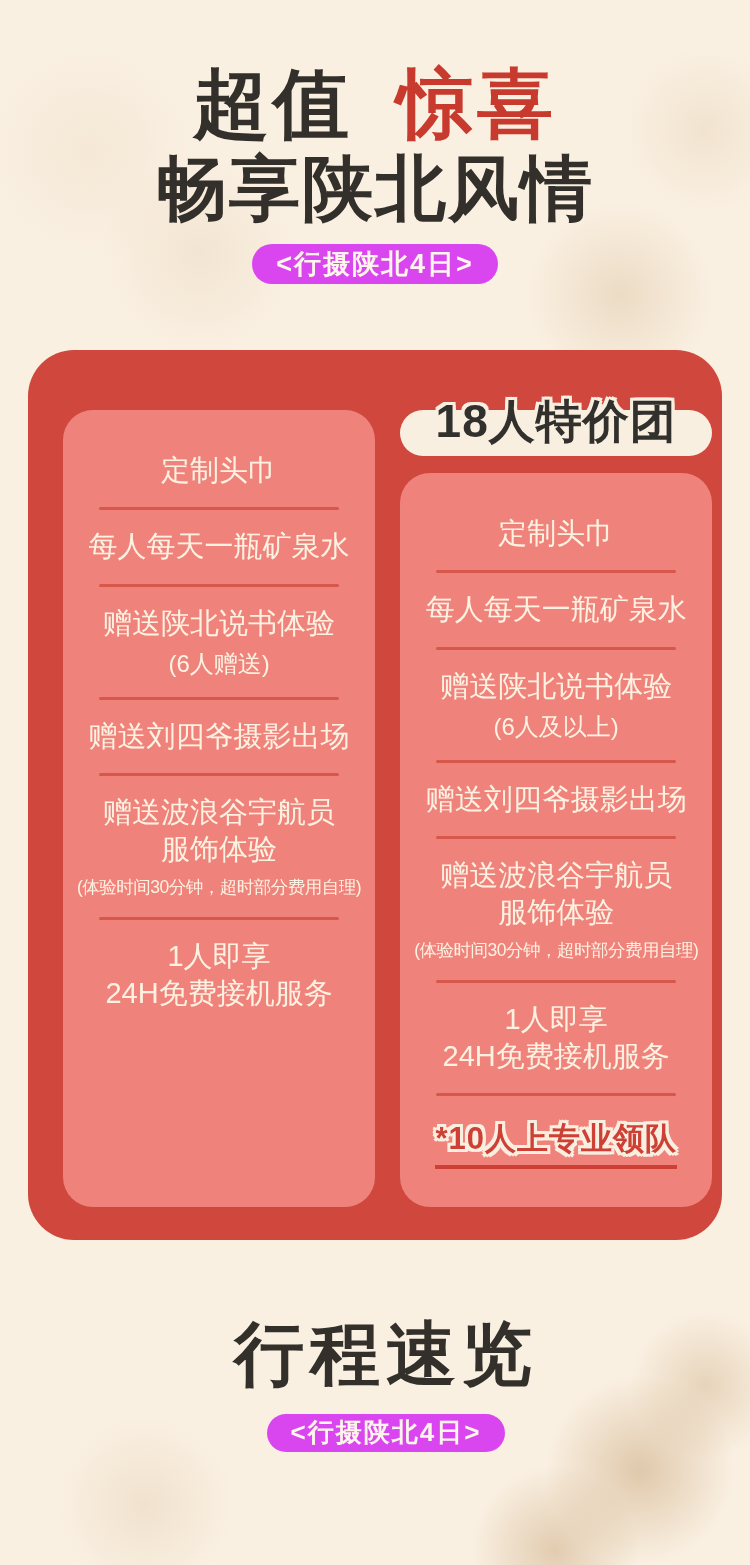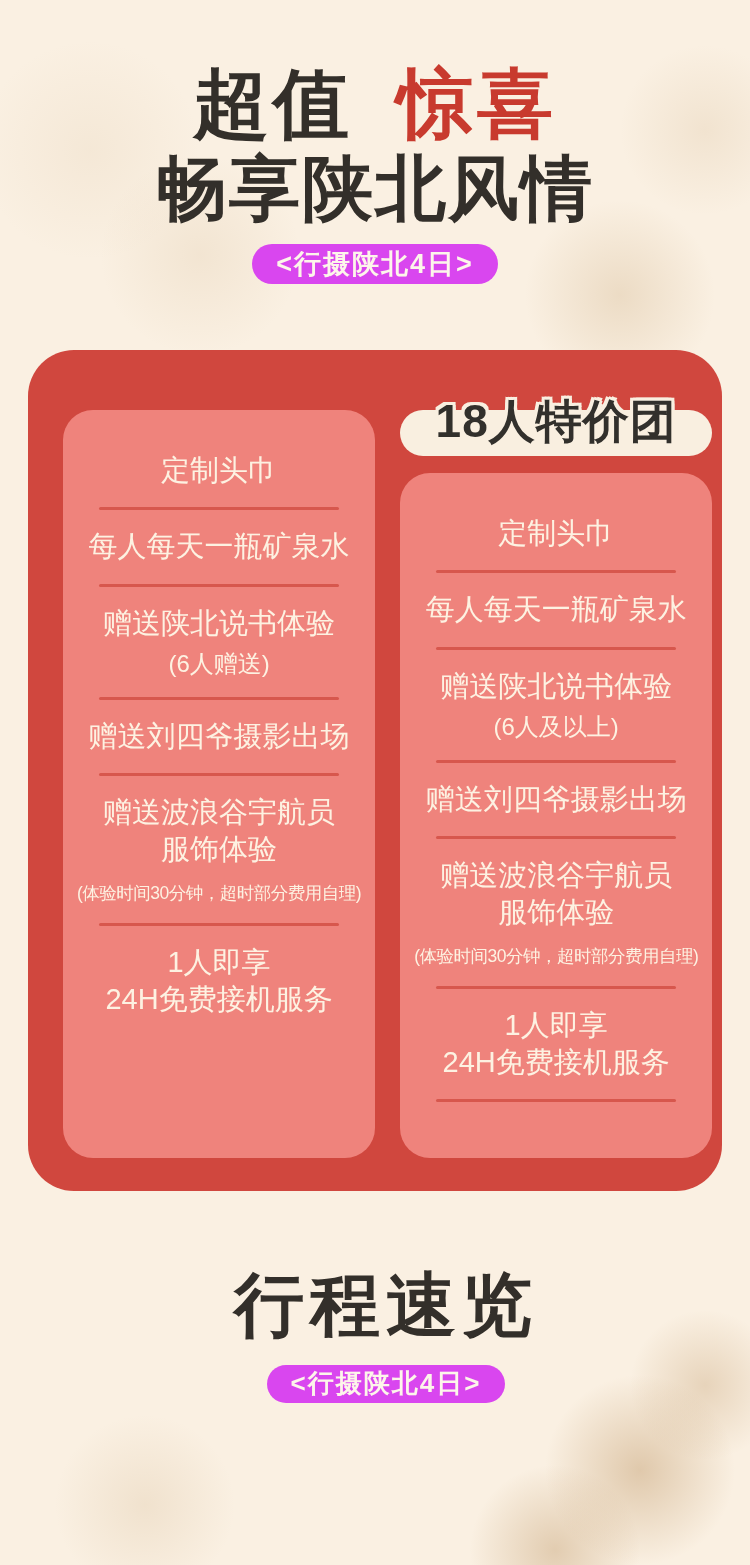--- a/index.html
+++ b/index.html
@@ -62,21 +62,21 @@
        0   -3px 0 #f9efe0, 0    3px 0 #f9efe0,
       -3px  0   0 #f9efe0, 3px  0   0 #f9efe0;
   }
   .pcard{
     flex:1;background:#ef837c;border-radius:30px;
     display:flex;flex-direction:column;align-items:center;
     padding:42px 14px 38px;text-align:center;color:#fdf2e2;
   }
   .benefit-text{font-size:29px;line-height:1.28;white-space:pre-line;}
   .benefit-sub{font-size:24px;line-height:1.25;margin-top:7px;}
-  .benefit-note{font-size:17.5px;letter-spacing:-0.5px;white-space:nowrap;margin-top:13px;}
+  .benefit-note{font-size:17.5px;letter-spacing:-0.5px;white-space:nowrap;margin-top:7px;}
   .divider{width:240px;height:3px;border-radius:2px;background:#d7574d;margin:18px 0;flex:none;}
   .benefit-highlight{
     margin-top:4px;font-size:31px;font-weight:bold;color:#ce4036;
     padding-bottom:5px;border-bottom:4px solid #ce4036;letter-spacing:1px;
     text-shadow:
       -3px -3px 0 #f9efe0, 3px -3px 0 #f9efe0,
       -3px  3px 0 #f9efe0, 3px  3px 0 #f9efe0,
        0   -3px 0 #f9efe0, 0    3px 0 #f9efe0,
       -3px  0   0 #f9efe0, 3px  0   0 #f9efe0;
   }
@@ -169,20 +169,23 @@
           <div class="benefit-text">赠送波浪谷宇航员
 服饰体验</div>
           <div class="benefit-note">(体验时间30分钟，超时部分费用自理)</div>
         </div>
         <div class="divider"></div>
         <div class="benefit-item">
           <div class="benefit-text">1人即享
 24H免费接机服务</div>
         </div>
         <div class="divider"></div>
+        <div class="benefit-item">
+          <div class="benefit-highlight">*10人上专业领队</div>
+        </div>
       </div>
     </div>
 
   </section>
 
   <footer class="footer">
     <h2 class="footer-line1">行程速览</h2>
     <div>
       <span class="badge">&lt;行摄陕北4日&gt;</span>
     </div>

